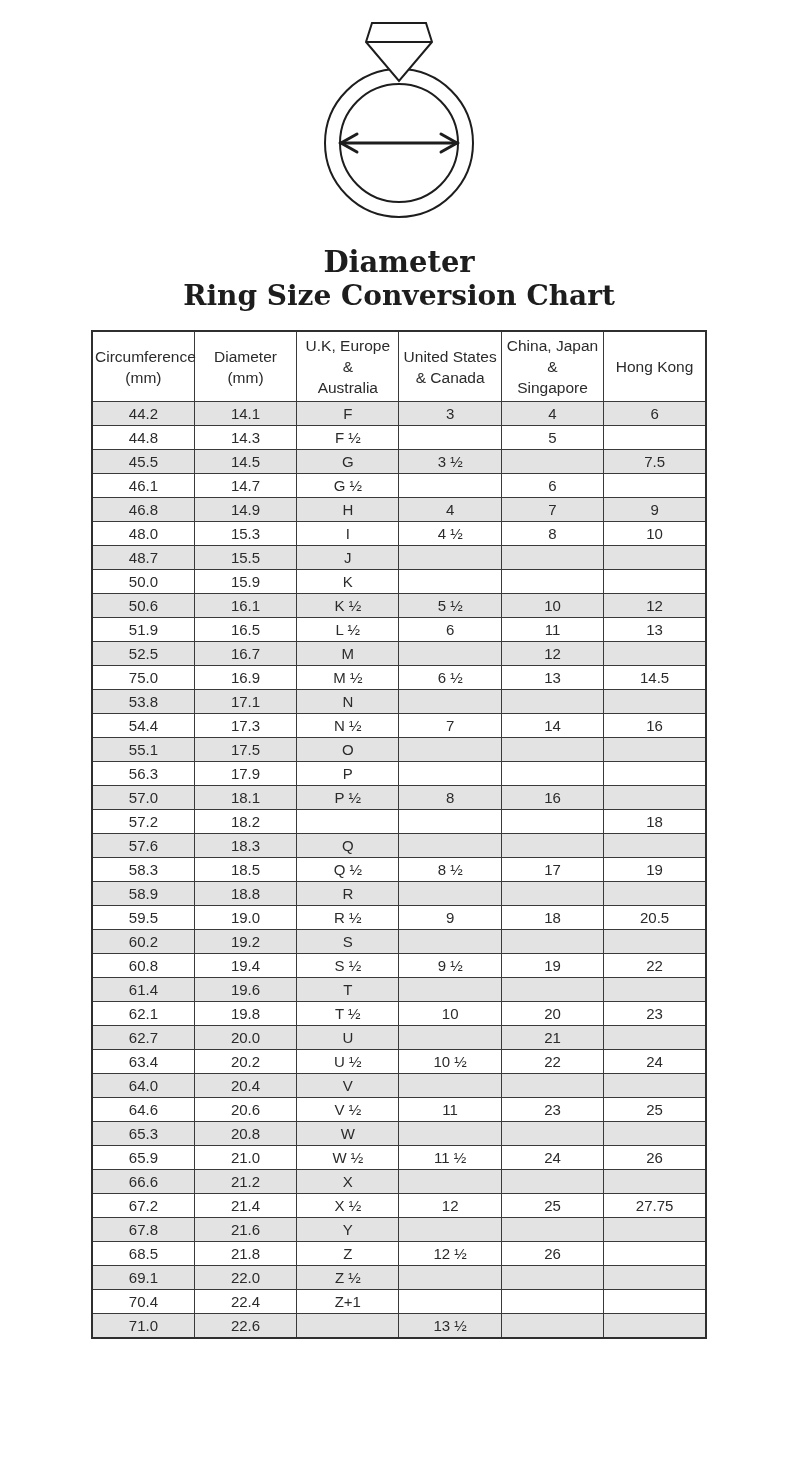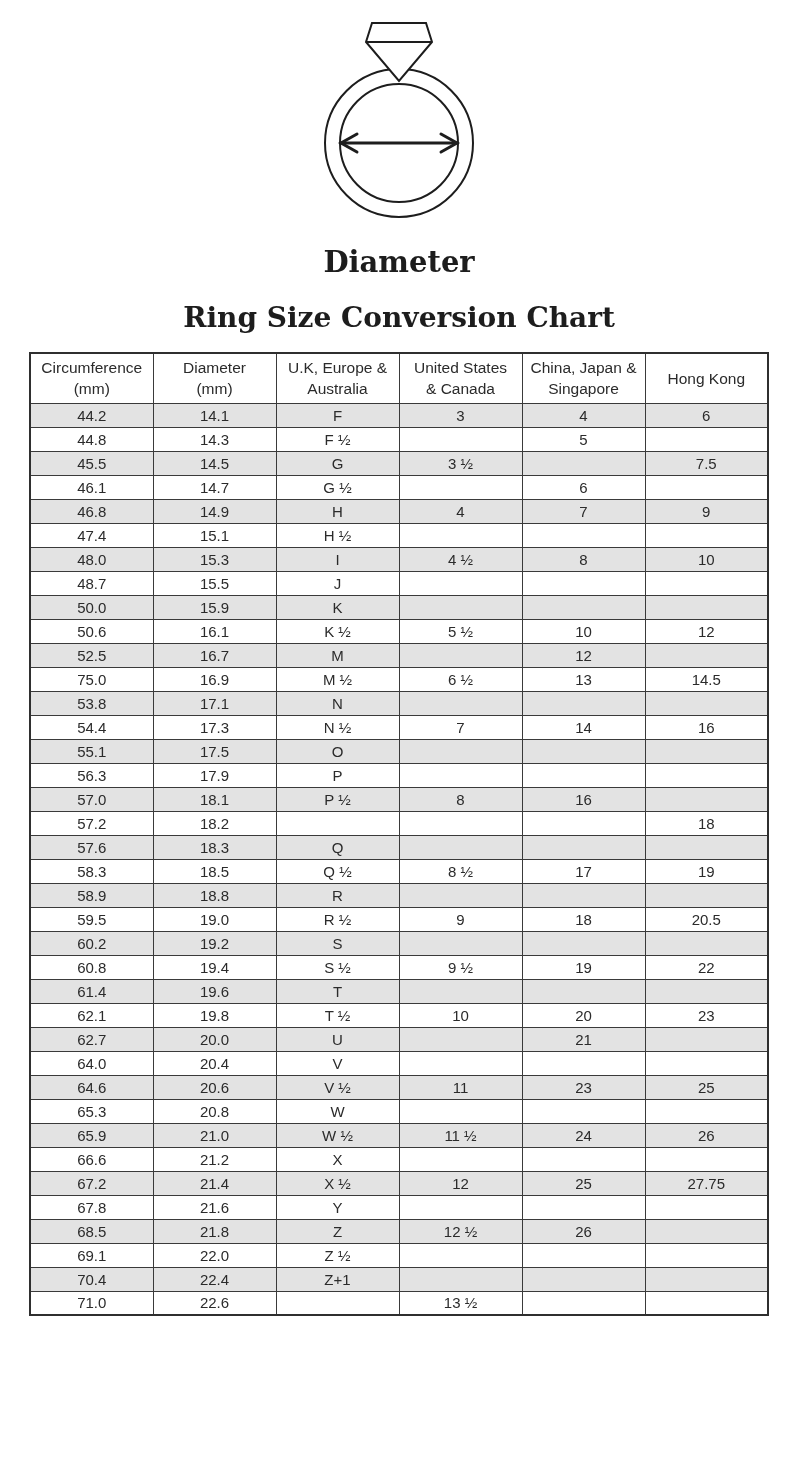--- a/index.html
+++ b/index.html
@@ -27,27 +27,26 @@
     color: #1d1d1d;
     text-align: center;
   }
   h1.title-serif {
     font-size: 29px;
     margin-top: 20px;
     line-height: 34px;
   }
   h2.title-serif {
     font-size: 28px;
-    margin-top: 22px;
     margin-bottom: 17px;
     line-height: 34px;
   }
 
   table.ring-table {
-    width: 740px;
+    width: 616px;
     margin: 0 auto;
     border-collapse: collapse;
     table-layout: fixed;
   }
   table.ring-table, table.ring-table th, table.ring-table td {
     border: 1px solid #3a3a3a;
   }
   table.ring-table { border: 2px solid #2f2f2f; }
   table.ring-table th {
     font-weight: normal;
@@ -158,28 +157,20 @@
         </tr>
         <tr>
           <td>46.8</td>
           <td>14.9</td>
           <td>H</td>
           <td>4</td>
           <td>7</td>
           <td>9</td>
         </tr>
         <tr>
-          <td>47.4</td>
-          <td>15.1</td>
-          <td>H ½</td>
-          <td></td>
-          <td></td>
-          <td></td>
-        </tr>
-        <tr>
           <td>48.0</td>
           <td>15.3</td>
           <td>I</td>
           <td>4 ½</td>
           <td>8</td>
           <td>10</td>
         </tr>
         <tr>
           <td>48.7</td>
           <td>15.5</td>
@@ -198,20 +189,28 @@
         </tr>
         <tr>
           <td>50.6</td>
           <td>16.1</td>
           <td>K ½</td>
           <td>5 ½</td>
           <td>10</td>
           <td>12</td>
         </tr>
         <tr>
+          <td>51.9</td>
+          <td>16.5</td>
+          <td>L ½</td>
+          <td>6</td>
+          <td>11</td>
+          <td>13</td>
+        </tr>
+        <tr>
           <td>52.5</td>
           <td>16.7</td>
           <td>M</td>
           <td></td>
           <td>12</td>
           <td></td>
         </tr>
         <tr>
           <td>75.0</td>
           <td>16.9</td>
@@ -334,20 +333,28 @@
         </tr>
         <tr>
           <td>62.7</td>
           <td>20.0</td>
           <td>U</td>
           <td></td>
           <td>21</td>
           <td></td>
         </tr>
         <tr>
+          <td>63.4</td>
+          <td>20.2</td>
+          <td>U ½</td>
+          <td>10 ½</td>
+          <td>22</td>
+          <td>24</td>
+        </tr>
+        <tr>
           <td>64.0</td>
           <td>20.4</td>
           <td>V</td>
           <td></td>
           <td></td>
           <td></td>
         </tr>
         <tr>
           <td>64.6</td>
           <td>20.6</td>

